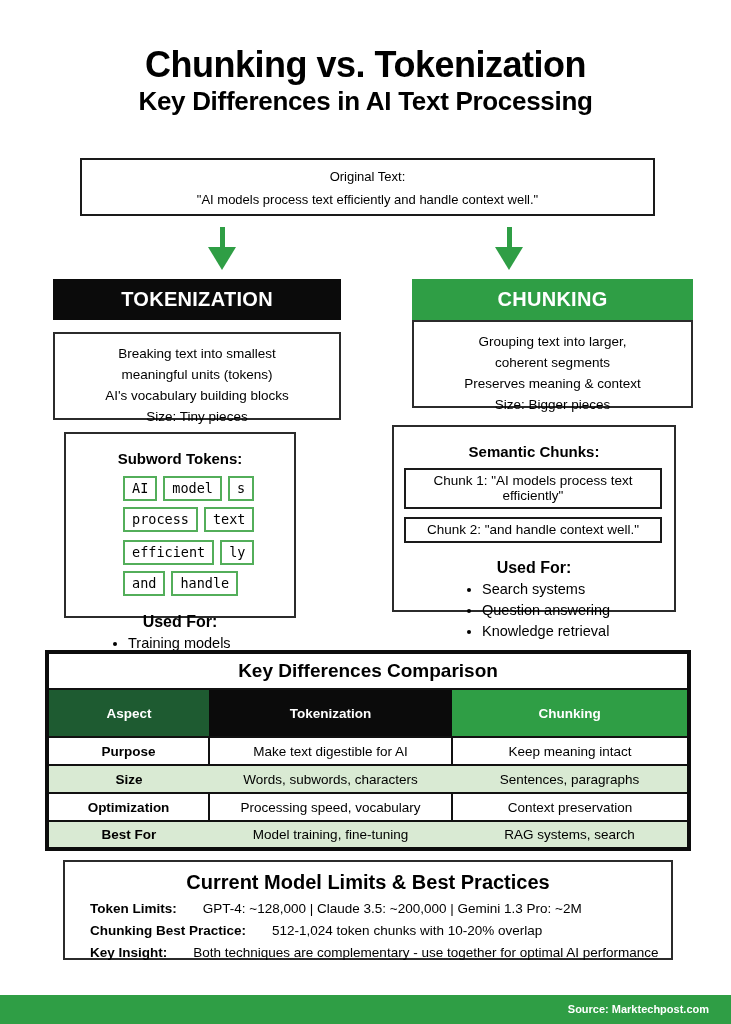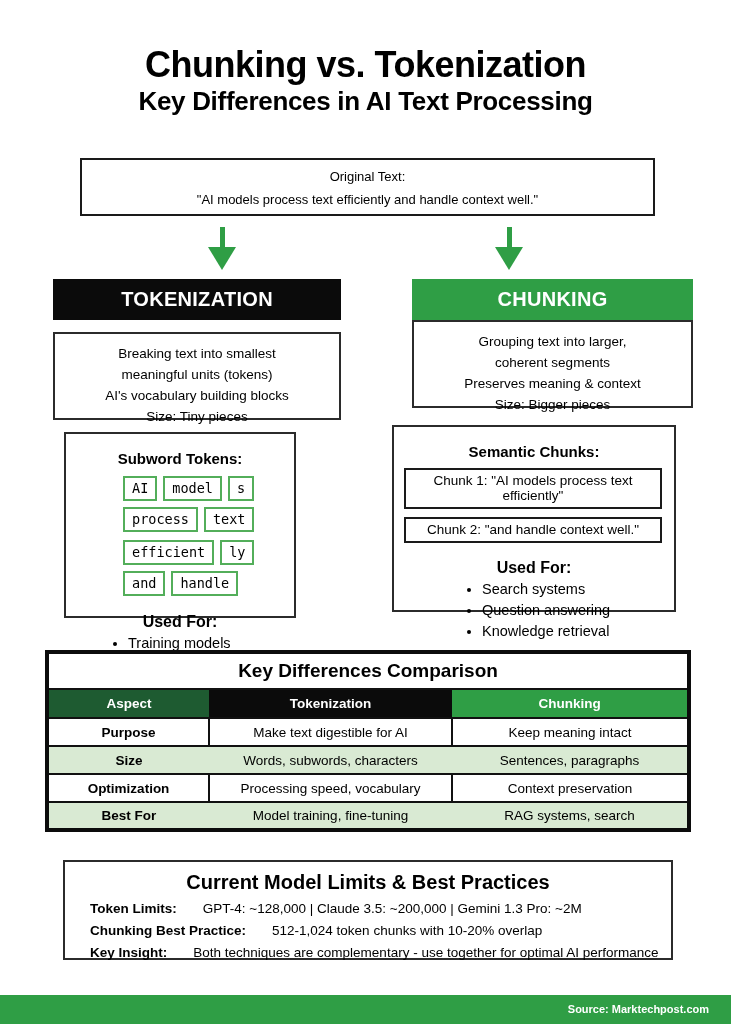--- a/index.html
+++ b/index.html
@@ -71,21 +71,21 @@
 
   table.cmp-table {
     position:absolute; left:45px; top:650px; width:642px;
     border:4px solid #0c0c0c; border-collapse:collapse; table-layout:fixed;
   }
   .cmp-table td, .cmp-table th { text-align:center; vertical-align:middle; }
   .cmp-table .t-title td {
     height:37px; font-size:19px; font-weight:bold; background:#fff;
     border-bottom:2px solid #111;
   }
-  .cmp-table .t-head th { height:29px; color:#fff; font-size:13.5px; font-weight:bold; }
+  .cmp-table .t-head th { height:48px; color:#fff; font-size:13.5px; font-weight:bold; }
   .cmp-table .t-head th:nth-child(1) { background:#1e5b31; }
   .cmp-table .t-head th:nth-child(2) { background:#0b0b0b; }
   .cmp-table .t-head th:nth-child(3) { background:#2f9e45; }
   .cmp-table .data td { height:28px; font-size:13.5px; border-top:2px solid #111; }
   .cmp-table .data td:first-child { font-weight:bold; }
   .cmp-table .white td + td { border-left:2px solid #111; }
   .cmp-table .green td { background:#d9ead3; }
 
   .limits-box {
     position:absolute; left:63px; top:860px; width:610px; height:100px;

